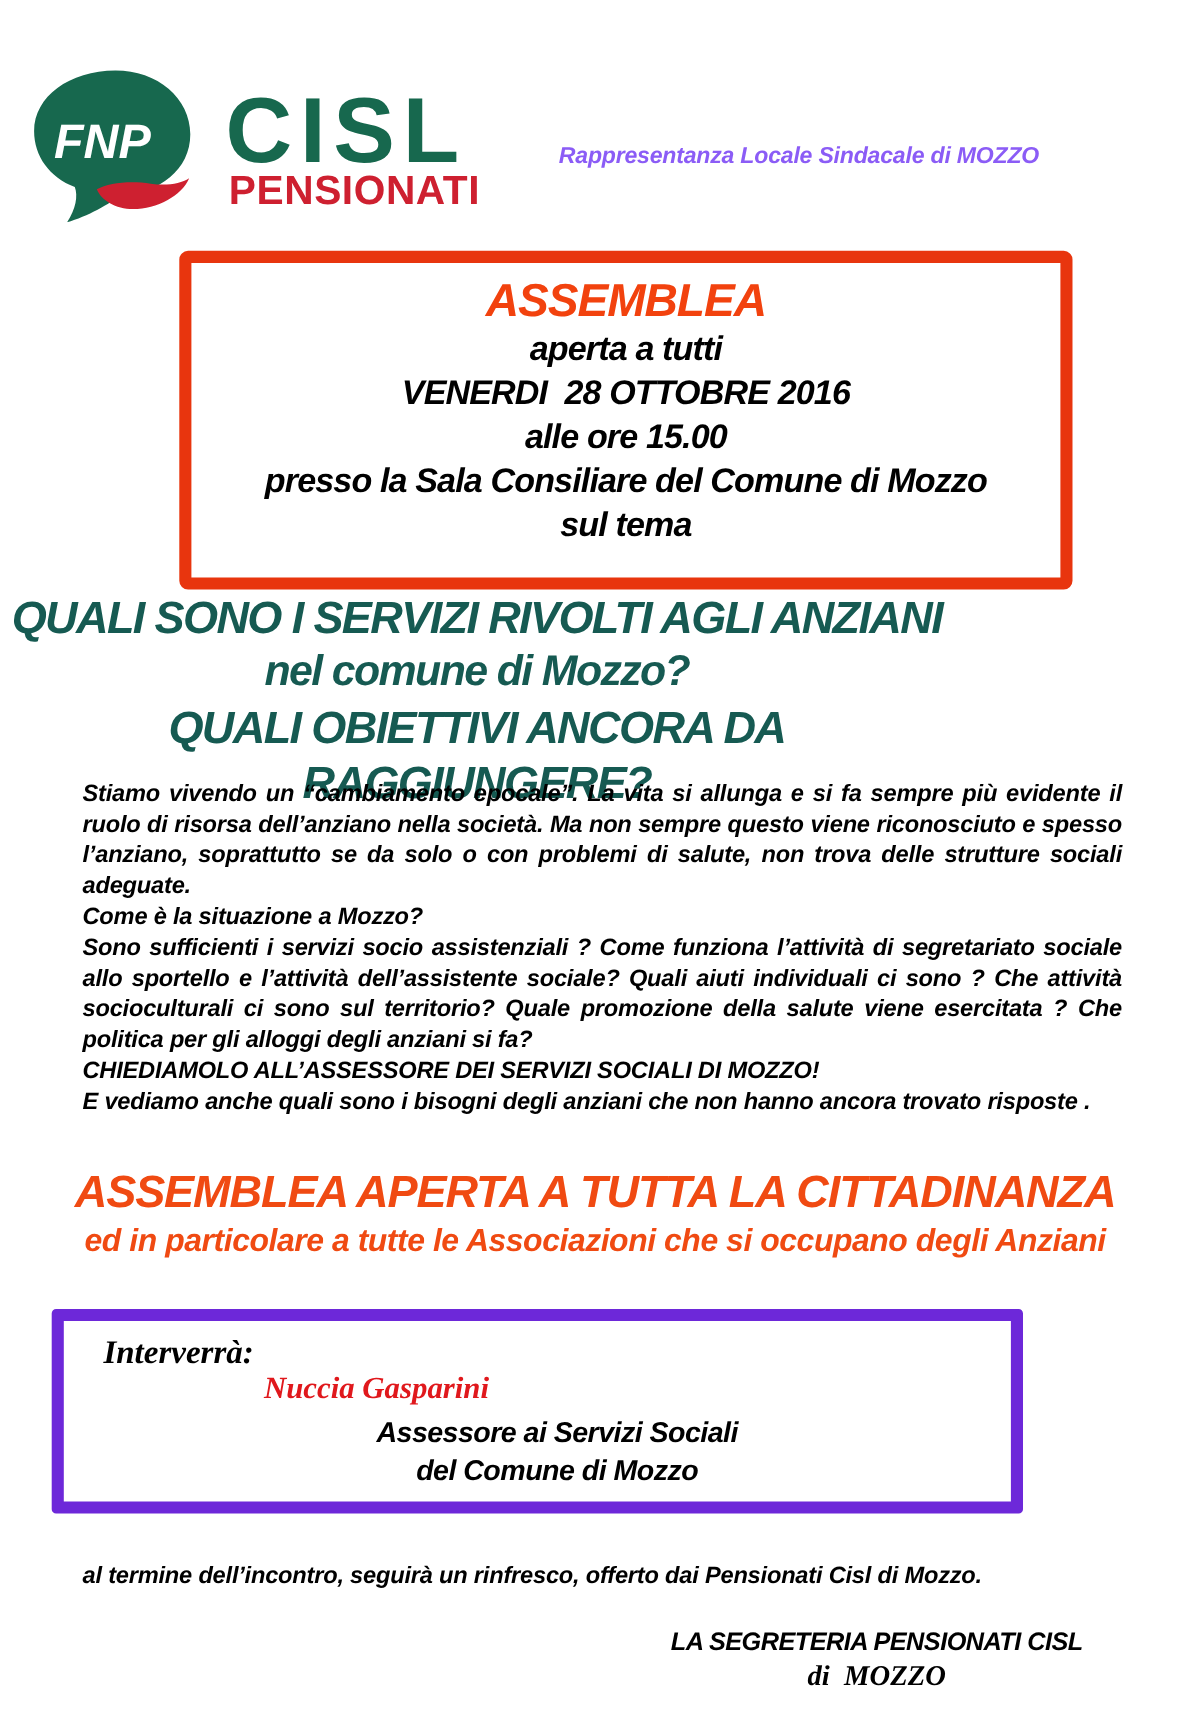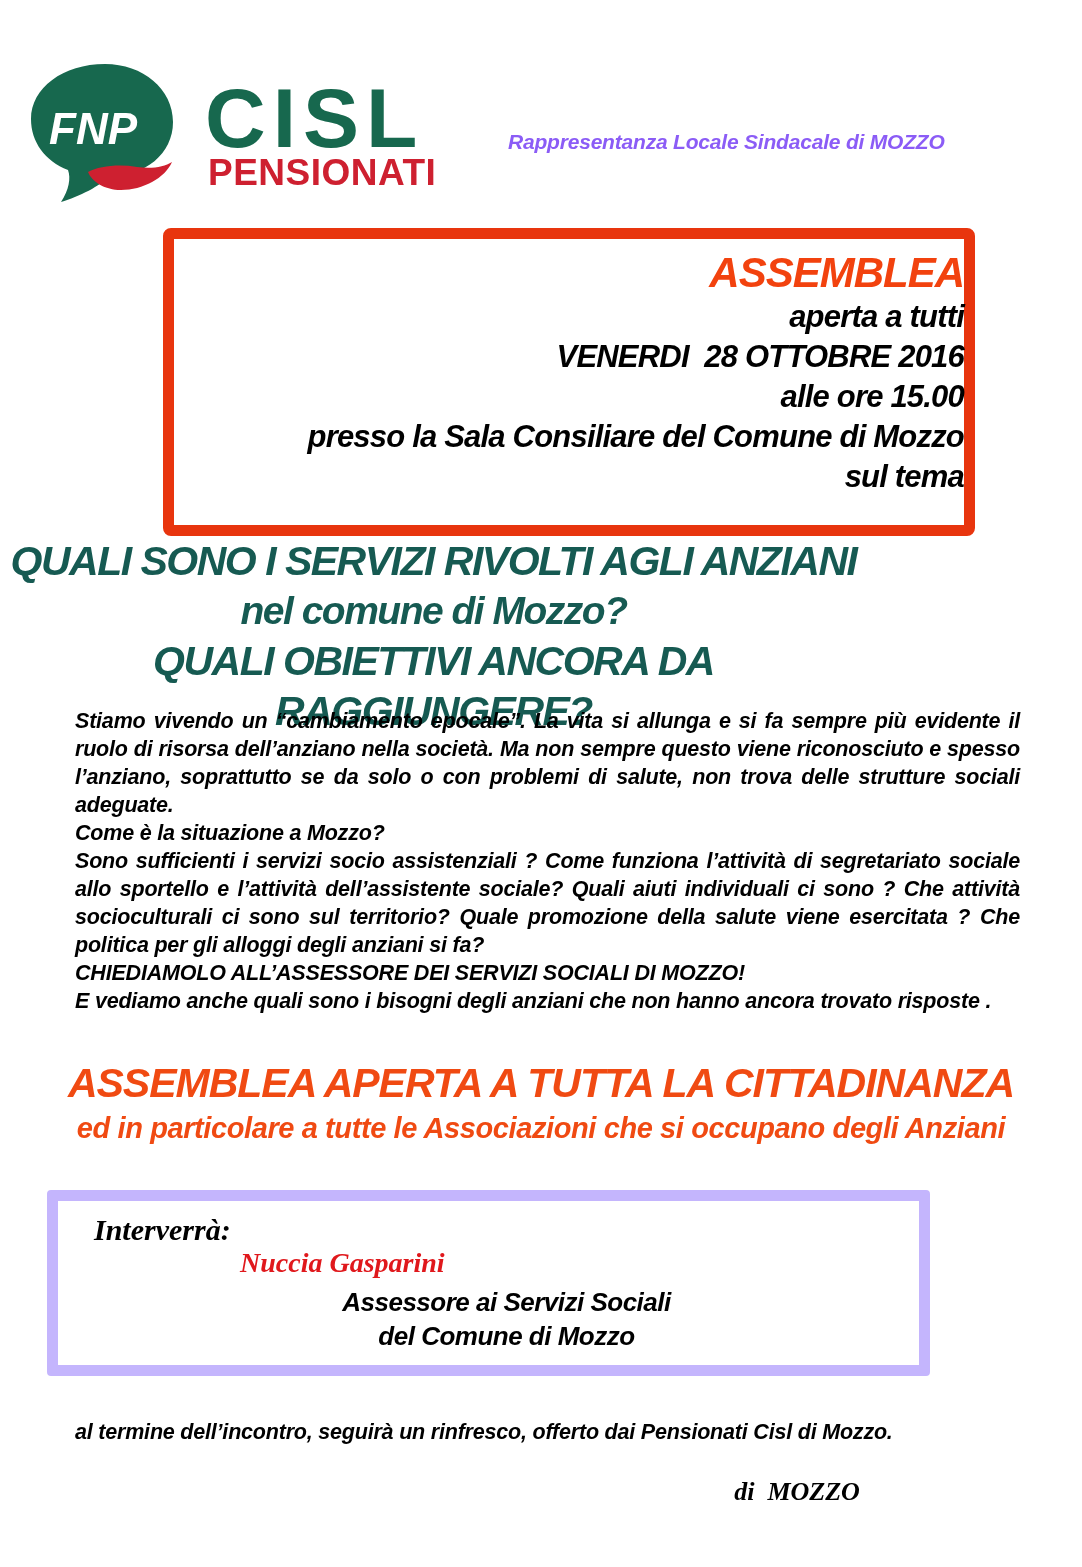--- a/index.html
+++ b/index.html
@@ -31,21 +31,21 @@
   .hdr-right {
     position: absolute; left: 508px; top: 130px; width: 560px;
     font-size: 21px; font-weight: bold; font-style: italic;
     color: #8b5cf6; letter-spacing: -0.2px;
   }
 
   
   .event-box {
     position: absolute; left: 163px; top: 228px; width: 790px; height: 276px;
     border: 11px solid #E8350E; border-radius: 8px;
-    text-align: right; padding-top: 10px;
+    text-align: center; padding-top: 10px;
   }
   .event-title {
     font-size: 42px; font-weight: bold; font-style: italic;
     color: #F2420E; letter-spacing: -1px; line-height: 1.15;
   }
   .event-line {
     font-size: 31px; font-weight: bold; font-style: italic;
     color: #000000; line-height: 40px; letter-spacing: -0.8px;
     white-space: pre-wrap;
   }
@@ -74,21 +74,21 @@
     letter-spacing: -1px; line-height: 50px;
   }
   .open-line2 {
     font-size: 29px; font-weight: bold; font-style: italic;
     letter-spacing: -0.4px; line-height: 40px;
   }
 
   
   .speaker-box {
     position: absolute; left: 47px; top: 1190px; width: 861px; height: 152px;
-    border: 11px solid #c4b5fd; border-radius: 4px;
+    border: 11px solid #6d28d9; border-radius: 4px;
     padding-top: 12px;
   }
   .spk-label {
     margin-left: 36px;
     font-family: "Liberation Serif", serif;
     font-size: 30px; font-weight: bold; font-style: italic; color: #000000;
   }
   .spk-name {
     margin-left: 182px; margin-top: 0;
     font-family: "Liberation Serif", serif;
@@ -170,16 +170,17 @@
     <div class="spk-label">Interverrà:</div>
     <div class="spk-name">Nuccia Gasparini</div>
     <div class="spk-roles">
       <div class="spk-role">Assessore ai Servizi Sociali</div>
       <div class="spk-role">del Comune di Mozzo</div>
     </div>
   </div>
 
   <div class="foot-note">al termine dell’incontro, seguirà un rinfresco, offerto dai Pensionati Cisl di Mozzo.</div>
   <div class="signature">
+    <div class="sig1">LA SEGRETERIA PENSIONATI CISL</div>
     <div class="sig2">di  MOZZO</div>
   </div>
 
 </div>
 
 </body></html>

